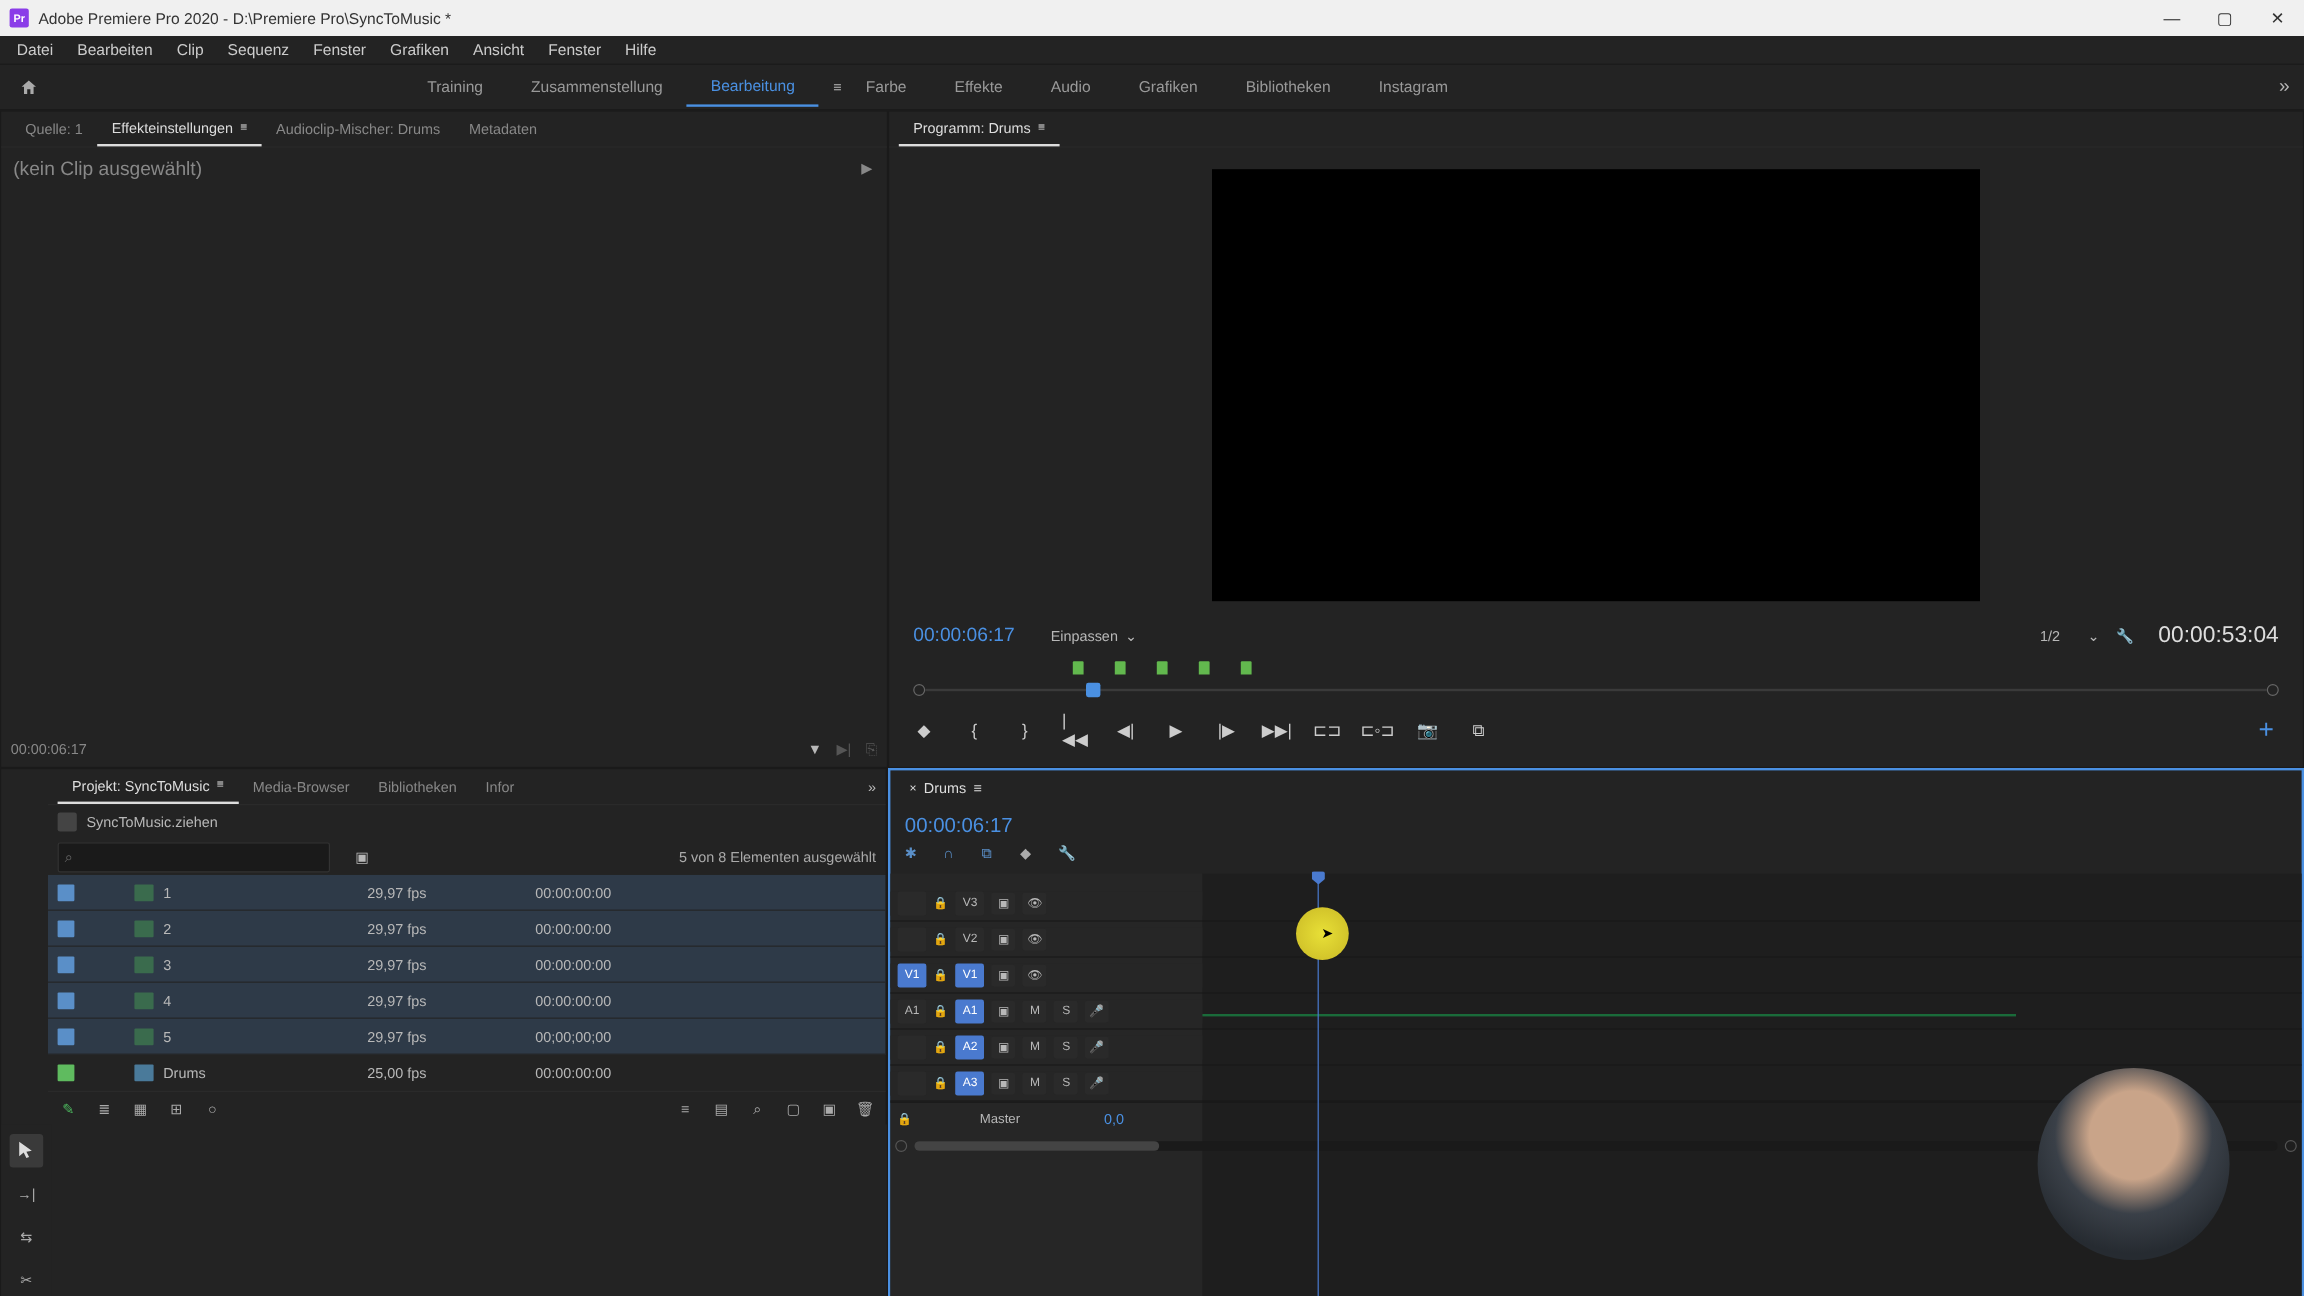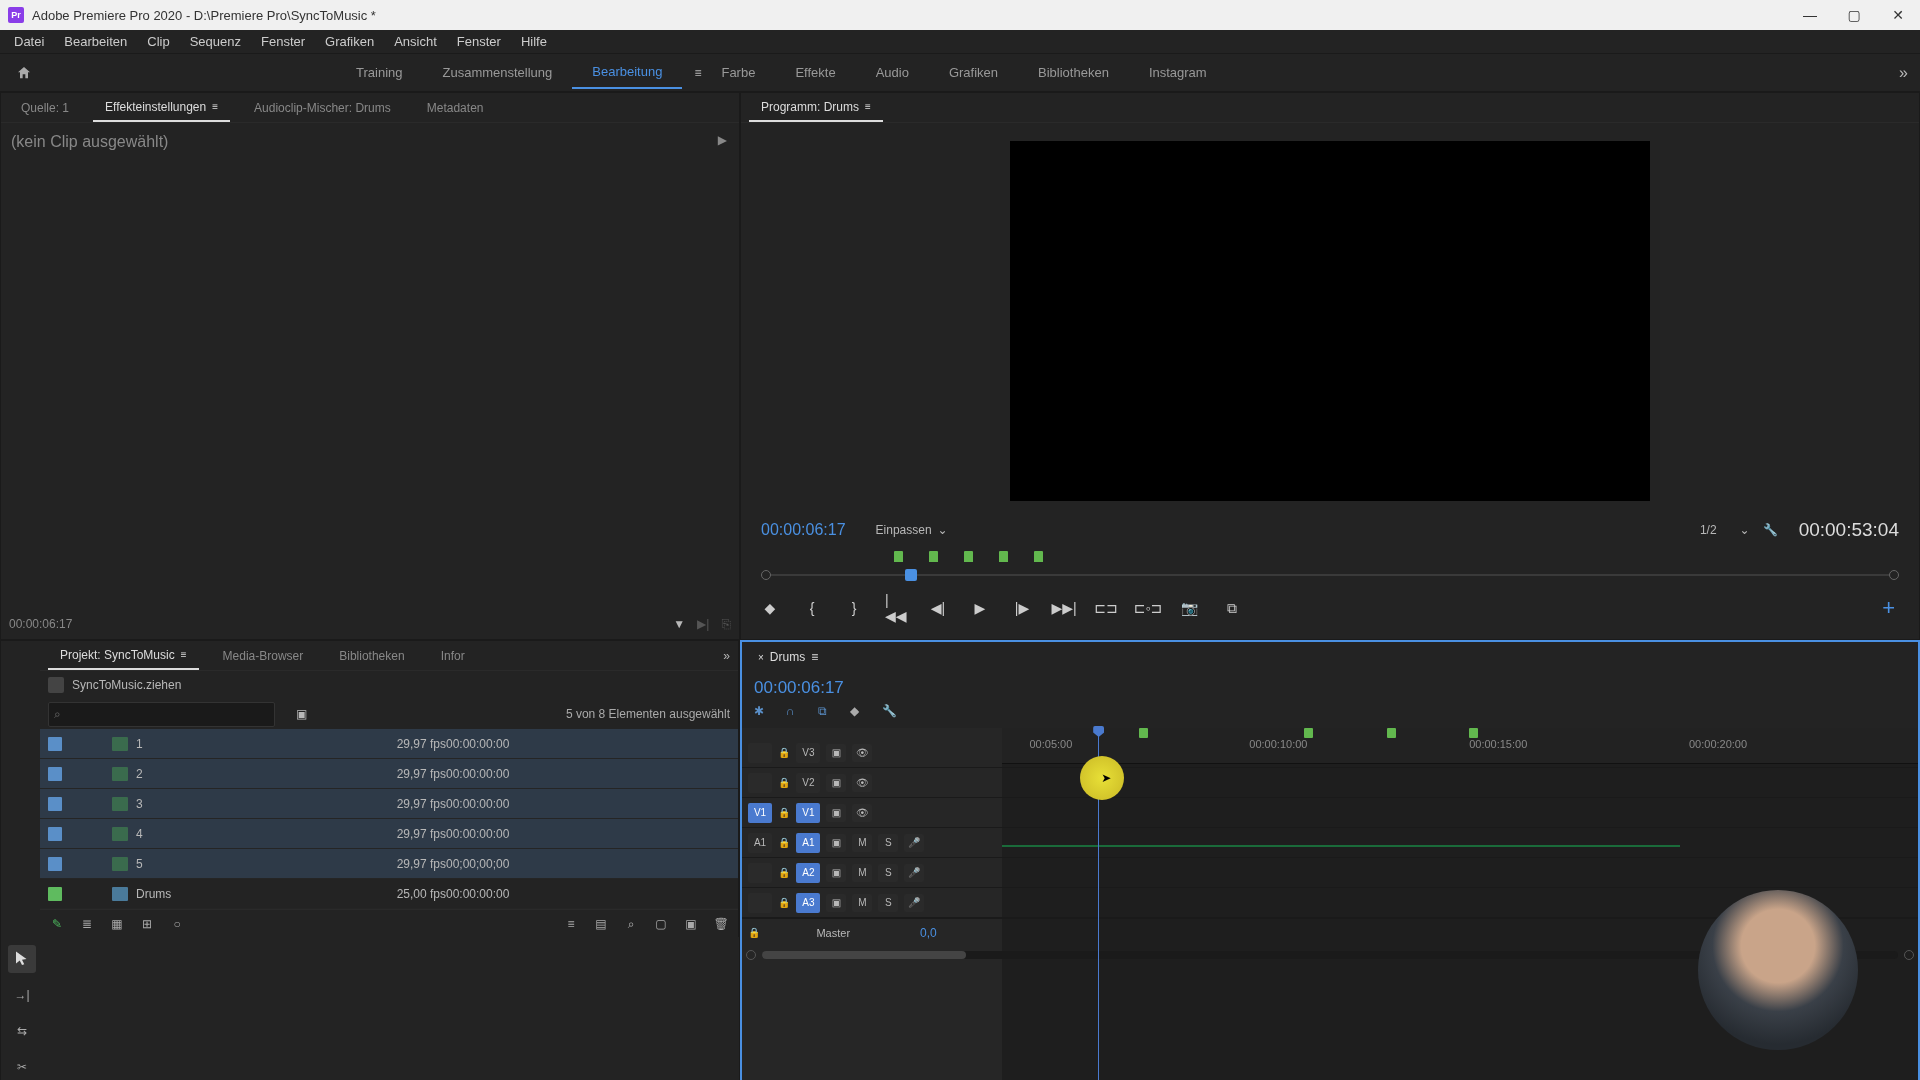--- a/index.html
+++ b/index.html
@@ -22,21 +22,21 @@
 .workspace-bar .ws-tab { padding: 8px 20px; font-size: 13px; color: #999; cursor: pointer; }
 .workspace-bar .ws-tab.active { color: #4a90e2; border-bottom: 2px solid #4a90e2; }
 .workspace-bar .ws-menu { margin-left: 12px; cursor: pointer; }
 .workspace-bar .ws-overflow { margin-left: auto; cursor: pointer; font-size: 16px; }
 
 
 .main-grid { display: grid; grid-template-columns: 740px 1fr; grid-template-rows: 1fr 1fr; height: calc(1080px - 30px - 24px - 38px - 28px); }
 
 
 .panel { background: #232323; border: 1px solid #1a1a1a; display: flex; flex-direction: column; position: relative; }
-.panel-tabs { height: 30px; display: flex; align-items: center; padding: 0 8px; border-bottom: 1px solid #2a2a2a; gap: 12px; }
+.panel-tabs { height: 30px; display: flex; align-items: center; padding: 0 8px; border-bottom: 1px solid #2a2a2a; gap: 0; }
 .panel-tab { padding: 6px 12px; font-size: 12px; color: #888; cursor: pointer; display: flex; align-items: center; gap: 6px; }
 .panel-tab.active { color: #ddd; border-bottom: 2px solid #ddd; }
 .panel-tab .tab-menu { font-size: 10px; }
 
 
 .effects-panel { grid-column: 1; grid-row: 1; }
 .effects-body { padding: 10px; position: relative; }
 .no-clip { color: #888; font-size: 16px; }
 .chevron-right { position: absolute; right: 12px; top: 10px; cursor: pointer; color: #888; }
 .effects-footer { position: absolute; bottom: 8px; left: 8px; right: 8px; display: flex; align-items: center; }
@@ -86,21 +86,21 @@
 .col-name { width: 250px; padding-left: 30px; }
 .col-fps { width: 140px; text-align: center; }
 .col-start { width: 130px; }
 .bin-row { display: flex; align-items: center; padding: 5px 8px; border-bottom: 1px solid #252525; height: 30px; }
 .bin-row.selected { background: #2e3a48; }
 .bin-row .swatch { width: 14px; height: 14px; background: #5a8fc8; margin-right: 50px; border-radius: 1px; }
 .bin-row .swatch.green { background: #5fbb5f; }
 .bin-row .item-icon { width: 16px; height: 14px; background: #3a6b4d; margin-right: 8px; border-radius:1px; }
 .bin-row .item-icon.seq { background: #4a7a9a; }
 .bin-row .item-name { flex: 0 0 170px; }
-.bin-row .item-fps { flex: 0 0 140px; text-align: right; }
+.bin-row .item-fps { flex: 0 0 140px; text-align: left; }
 .bin-row .item-start { flex: 0 0 130px; }
 
 .project-footer { height: 28px; border-top: 1px solid #2a2a2a; display: flex; align-items: center; padding: 0 8px; gap: 12px; }
 .project-footer .pf-btn { width: 18px; height: 18px; cursor: pointer; color: #aaa; display:flex; align-items:center; justify-content:center; }
 .project-footer .pencil-ico { color: #4dbb5f; }
 
 
 .timeline-panel { grid-column: 2; grid-row: 2; border: 2px solid #4a90e2; display: flex; }
 .timeline-left { flex: 1; display: flex; flex-direction: column; }
 .timeline-right { width: 60px; background: #1e1e1e; position: relative; }
@@ -397,30 +397,20 @@
             <div class="tl-seq-btn">∩</div>
             <div class="tl-seq-btn">⧉</div>
             <div class="tl-seq-btn" style="color:#aaa">◆</div>
             <div class="tl-seq-btn" style="color:#aaa">🔧</div>
           </div>
         </div>
       </div>
       <div class="tl-body">
         <div class="track-headers"></div>
         <div class="track-area">
-          <div class="ruler">
-            <div class="marker-g2" style="left:15%"></div>
-            <div class="marker-g2" style="left:33%"></div>
-            <div class="marker-g2" style="left:42%"></div>
-            <div class="marker-g2" style="left:51%"></div>
-            <div class="tick-label" style="left:3%">00:05:00</div>
-            <div class="tick-label" style="left:27%">00:00:10:00</div>
-            <div class="tick-label" style="left:51%">00:00:15:00</div>
-            <div class="tick-label" style="left:75%">00:00:20:00</div>
-          </div>
           <div class="playhead" style="left:10.5%"></div>
           <div class="highlight-circle" style="left:calc(10.5% - 18px); top:28px;">
             <span class="cursor-arrow">➤</span>
           </div>
         </div>
       </div>
 
       <div style="position:absolute; top:96px; left:0; right:0;">
         <div class="track-row">
           <div class="th">

